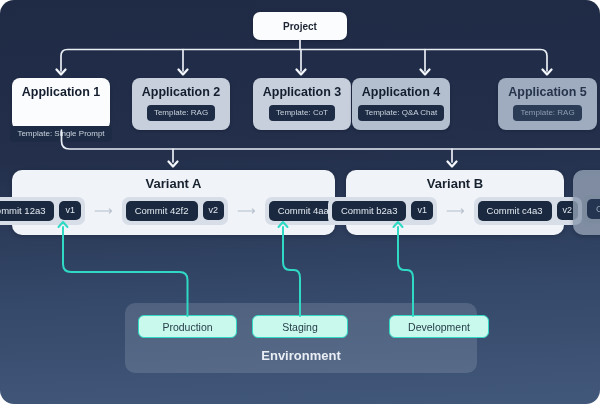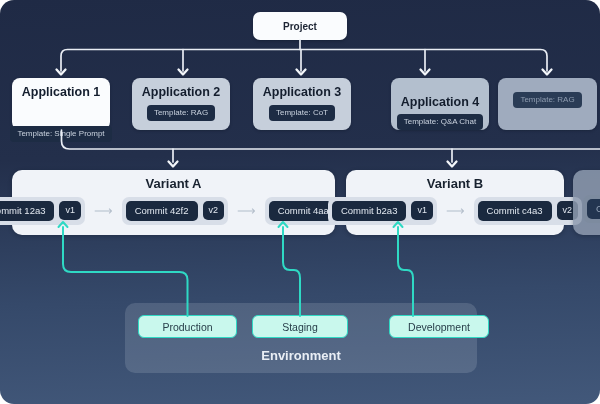--- a/index.html
+++ b/index.html
@@ -21,21 +21,21 @@
     box-shadow:0 1px 3px rgba(10,16,30,.3);
   }
   .app-title{font-size:12.5px;font-weight:bold;color:#141e2e;line-height:1;}
   .pill{
     margin-top:6px;font-size:8px;line-height:1;color:#c9d2de;background:#1d2c44;
     padding:4px 7px;border-radius:4px;white-space:nowrap;
   }
   .app--1{left:12px;background:#fafcfe;gap:21px;}
   .app--2{left:132px;background:#c6cfdb;}
   .app--3{left:253px;background:#c6cfdb;}
-  .app--4{left:391px;background:#b3bfce;justify-content:flex-end;}
+  .app--4{left:352px;background:#b3bfce;}
   .app--5{left:498px;width:99px;background:#9fabbe;}
   .app--5 .app-title{color:#26344c;}
   .app--5 .pill{background:#2a3c56;color:#8e9cb0;}
   
   .variant{
     position:absolute;top:170px;height:65px;background:#f0f3f8;border-radius:10px;
     box-shadow:0 1px 4px rgba(10,16,30,.3);
   }
   .variant--a{left:12px;width:323px;}
   .variant--b{left:346px;width:218px;}
@@ -85,20 +85,21 @@
   </div>
   <div class="app app--3">
     <div class="app-title">Application 3</div>
     <div class="pill">Template: CoT</div>
   </div>
   <div class="app app--4">
     <div class="app-title">Application 4</div>
     <div class="pill">Template: Q&amp;A Chat</div>
   </div>
   <div class="app app--5">
+    <div class="app-title">Application 5</div>
     <div class="pill">Template: RAG</div>
   </div>
 
   <div class="variant variant--a">
     <div class="variant-title">Variant A</div>
     <div class="commit-row">
       <div class="group">
         <span class="chip">Commit 12a3</span>
         <span class="ver">v1</span>
       </div>

